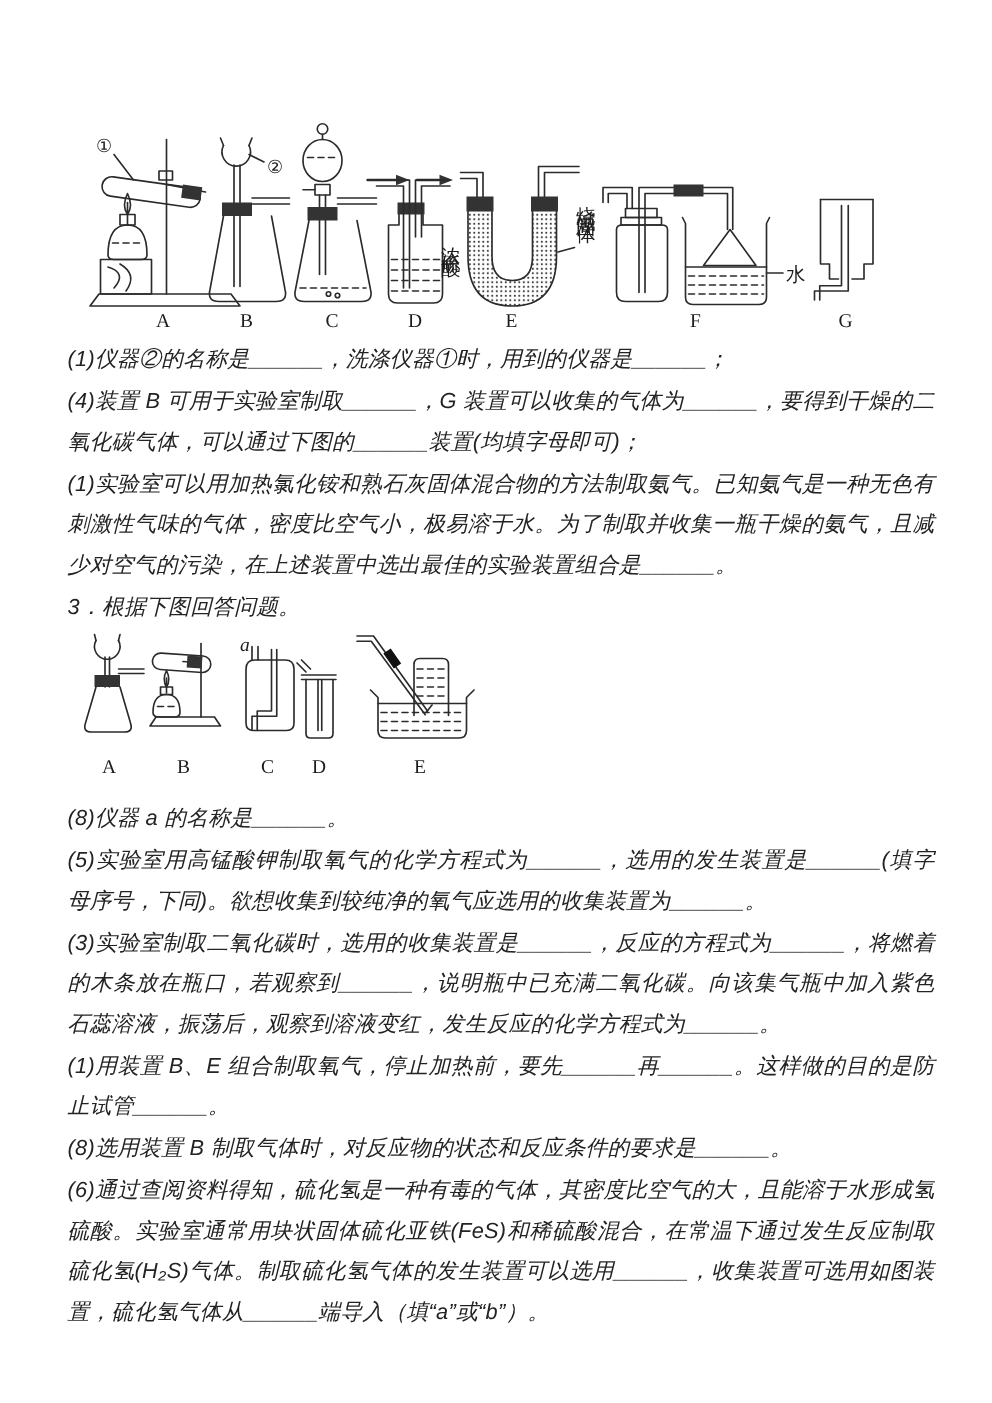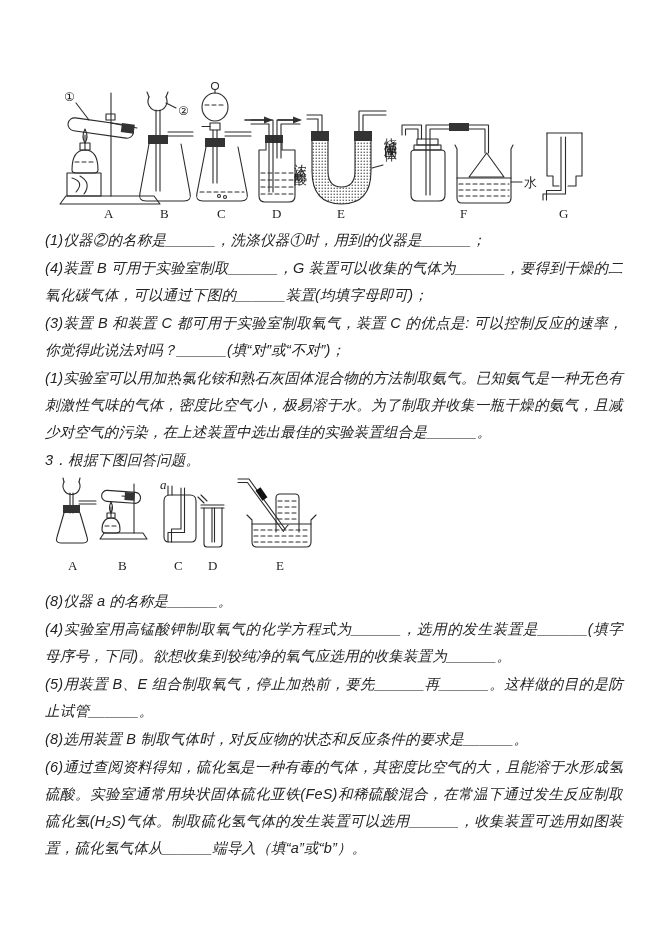--- a/index.html
+++ b/index.html
@@ -183,21 +183,20 @@
         <text class="cap" x="514" y="145">G</text>
       </g>
     </svg>
 
     <div class="vtext v-acid">浓硫酸</div>
     <div class="vtext v-naoh">烧碱固体</div>
   </div>
 
   <p class="qline">(1)仪器②的名称是______，洗涤仪器①时，用到的仪器是______；</p>
   <p class="qline">(4)装置 B 可用于实验室制取______，G 装置可以收集的气体为______，要得到干燥的二氧化碳气体，可以通过下图的______装置(均填字母即可)；</p>
-  <p class="qline">(3)装置 B 和装置 C 都可用于实验室制取氧气，装置 C 的优点是: 可以控制反应的速率，你觉得此说法对吗？______(填“对”或“不对”)；</p>
   <p class="qline">(1)实验室可以用加热氯化铵和熟石灰固体混合物的方法制取氨气。已知氨气是一种无色有刺激性气味的气体，密度比空气小，极易溶于水。为了制取并收集一瓶干燥的氨气，且减少对空气的污染，在上述装置中选出最佳的实验装置组合是______。</p>
 
   <p class="qline">3．根据下图回答问题。</p>
 
   <div class="figure fig2">
     <svg width="272" height="98" viewBox="0 0 272 98">
 
       <g>
         <path class="ln" d="M9,6 A8.5,8.5 0 1 0 24,6"></path>
         <path class="ln" d="M9,6 L8,2 M24,6 L25,2"></path>
@@ -247,18 +246,19 @@
         <line class="ln" x1="197" y1="48" x2="256" y2="48"></line>
         <path class="ln dash" d="M199,54 H254 M199,60 H254 M199,66 H254"></path>
         <path class="ln" d="M221,56 V22 Q221,18 225,18 H240 Q244,18 244,22 V56"></path>
         <path class="ln dash" d="M223,25 H242 M223,31 H242 M223,37 H242 M223,43 H242"></path>
         <text class="cap" x="221" y="94">E</text>
       </g>
     </svg>
   </div>
 
   <p class="qline">(8)仪器 a 的名称是______。</p>
-  <p class="qline">(4)实验室用高锰酸钾制取氧气的化学方程式为______，选用的发生装置是______(填字母序号，下同)。欲想收集到较纯净的氧气应选用的收集装置为______。</p>
-  <p class="qline">(5)用装置 B、E 组合制取氧气，停止加热前，要先______再______。这样做的目的是防止试管______。</p>
+  <p class="qline">(5)实验室用高锰酸钾制取氧气的化学方程式为______，选用的发生装置是______(填字母序号，下同)。欲想收集到较纯净的氧气应选用的收集装置为______。</p>
+  <p class="qline">(3)实验室制取二氧化碳时，选用的收集装置是______，反应的方程式为______，将燃着的木条放在瓶口，若观察到______，说明瓶中已充满二氧化碳。向该集气瓶中加入紫色石蕊溶液，振荡后，观察到溶液变红，发生反应的化学方程式为______。</p>
+  <p class="qline">(1)用装置 B、E 组合制取氧气，停止加热前，要先______再______。这样做的目的是防止试管______。</p>
   <p class="qline">(8)选用装置 B 制取气体时，对反应物的状态和反应条件的要求是______。</p>
   <p class="qline">(6)通过查阅资料得知，硫化氢是一种有毒的气体，其密度比空气的大，且能溶于水形成氢硫酸。实验室通常用块状固体硫化亚铁(FeS)和稀硫酸混合，在常温下通过发生反应制取硫化氢(H₂S)气体。制取硫化氢气体的发生装置可以选用______，收集装置可选用如图装置，硫化氢气体从______端导入（填“a”或“b”）。</p>
 
 </div>
 
 </body></html>

